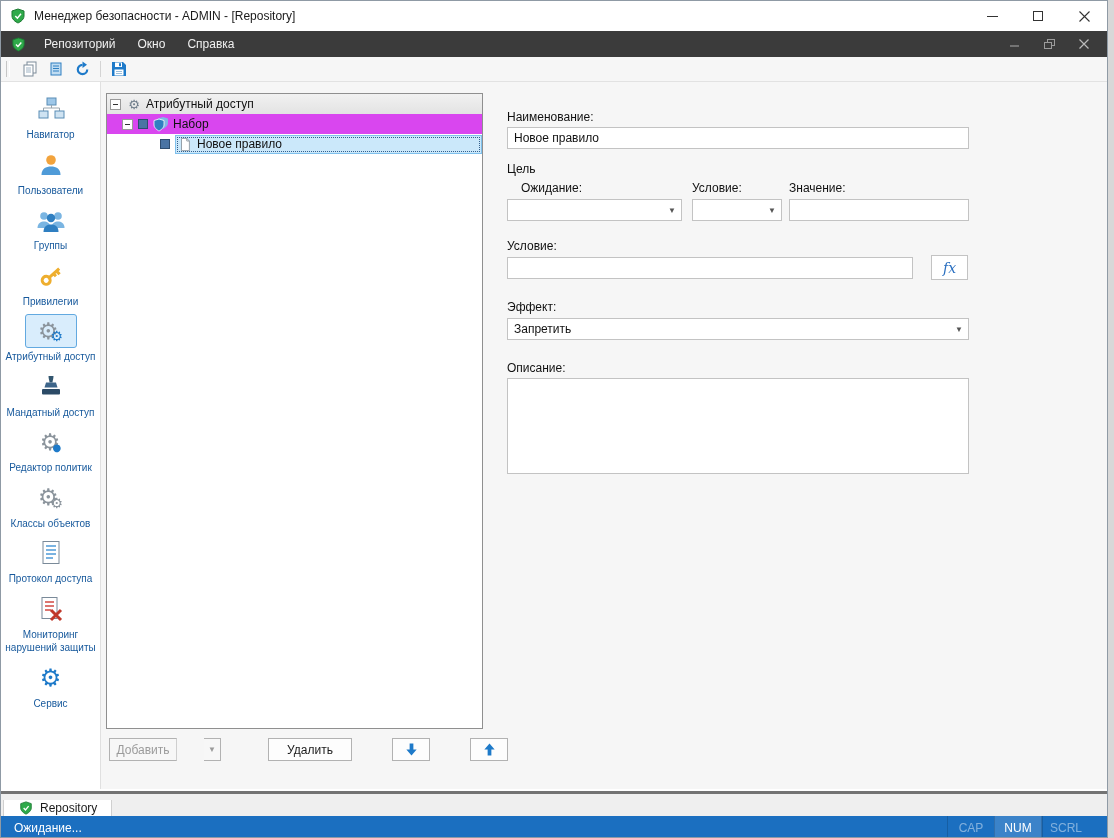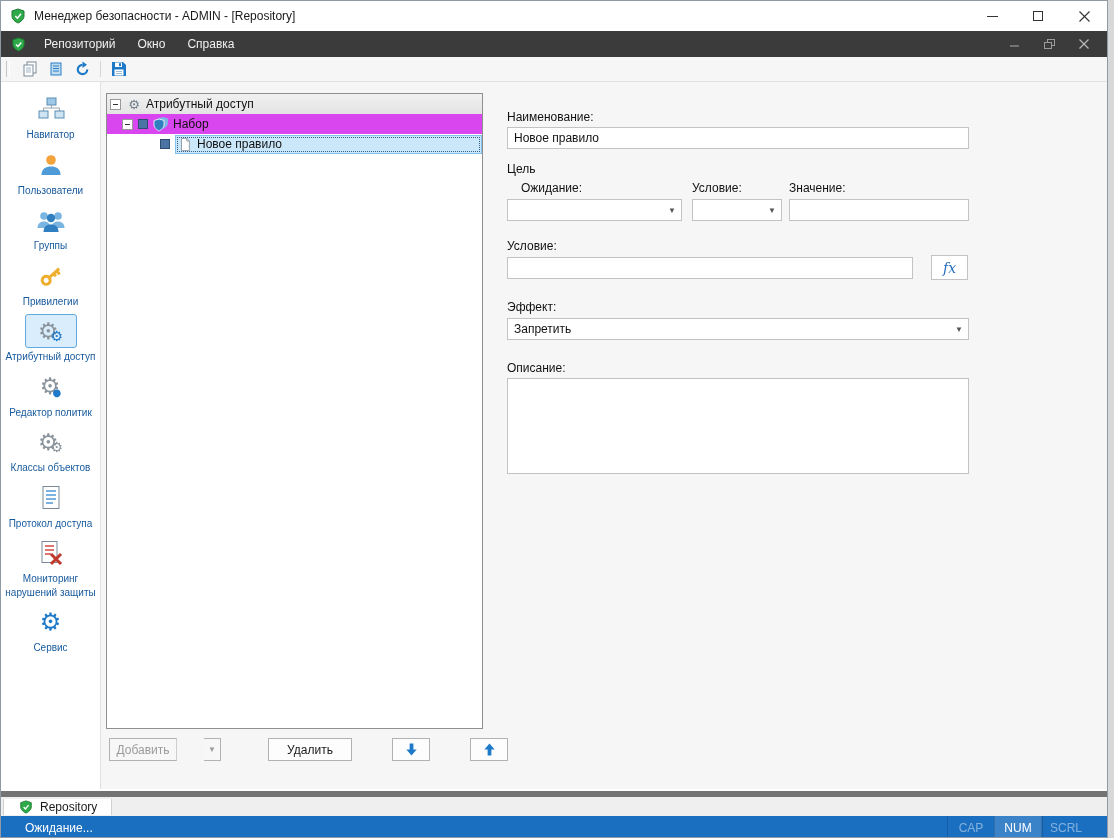--- a/index.html
+++ b/index.html
@@ -56,25 +56,25 @@
   .form-panel{position:absolute;left:406px;top:0;width:462px;height:100%;}
   .f-label{position:absolute;font-size:12px;color:#111;white-space:nowrap;}
   .f-input{position:absolute;height:22px;border:1px solid #c3c3c3;background:#fff;box-sizing:border-box;
     font-family:"Liberation Sans",sans-serif;font-size:12px;padding:0 6px;color:#111;outline:none;}
   .combo{position:absolute;height:22px;border:1px solid #c3c3c3;background:#fff;box-sizing:border-box;display:flex;align-items:center;font-size:12px;padding-left:6px;color:#111;cursor:default;}
   .combo .arrow{margin-left:auto;width:18px;display:flex;align-items:center;justify-content:center;color:#555;font-size:8px;}
   .fx-btn{position:absolute;left:424px;top:173px;width:37px;height:25px;border:1px solid #c3c3c3;background:#fff;display:flex;align-items:center;justify-content:center;
     color:#2a6fc0;font-size:14px;font-style:italic;font-family:"DejaVu Serif",serif;box-sizing:border-box;cursor:default;}
   .f-textarea{position:absolute;left:0;top:296px;width:462px;height:96px;border:1px solid #c3c3c3;background:#fff;box-sizing:border-box;resize:none;outline:none;}
   
-  .tabstrip{position:absolute;left:0;right:0;top:790px;height:25px;background:#efefef;border-top:6px solid #737373;box-sizing:border-box;display:flex;align-items:center;}
+  .tabstrip{position:absolute;left:0;right:0;top:790px;height:25px;background:#efefef;border-top:3px solid #737373;box-sizing:border-box;display:flex;align-items:flex-end;}
   .tab{margin-left:2px;background:#fff;border-left:1px solid #d0d0d0;border-right:1px solid #d0d0d0;display:flex;align-items:center;gap:6px;padding:0 14px;font-size:12px;color:#1a1a1a;cursor:default;}
   
   .statusbar{position:absolute;left:0;right:0;top:815px;height:23px;background:#1b6fc0;color:#fff;font-size:12px;display:flex;align-items:stretch;}
-  .status-text{display:flex;align-items:center;padding-left:24px;}
+  .status-text{display:flex;align-items:center;padding-left:13px;}
   .sb-right{margin-left:auto;display:flex;align-items:stretch;padding-right:18px;}
   .sb-ind{width:46px;display:flex;align-items:center;justify-content:center;color:rgba(255,255,255,0.45);border-left:1px solid rgba(0,0,0,0.15);}
   .sb-ind.active{color:#fff;background:rgba(255,255,255,0.14);border-right:1px solid rgba(0,0,0,0.15);}
   
   .g{font-family:"DejaVu Sans",sans-serif;line-height:1;display:inline-block;}
   .g-big{font-size:23px;color:#8b949c;}
   .g-small{font-size:14px;margin-left:-8px;position:relative;top:5px;}
   .g-blue{color:#1e7ac9;}
   .g-gray{color:#8b949c;}
   .g-solo{font-size:24px;color:#1e7ac9;}
@@ -228,20 +228,30 @@
       </div>
 
       <div class="side-item selected">
         <span class="side-iconwrap">
             <span class="g g-big">⚙</span>
             <span class="g g-small g-blue">⚙</span>
           </span>
         <span class="side-label">Атрибутный доступ</span>
       </div>
 
+      <div class="side-item">
+        <span class="side-iconwrap">
+            <svg width="26" height="25" viewBox="0 0 26 25">
+              <path d="M10.5 2 h5 c0 3 -1 4.5 -1 6.5 h-3 c0 -2 -1 -3.5 -1 -6.5 Z" fill="#33566f"></path>
+              <path d="M8 8.5 h10 l1.5 5 h-13 Z" fill="#3d658a"></path>
+              <rect x="4" y="15" width="18" height="5.5" rx="1" fill="#2b4a66"></rect>
+            </svg>
+          </span>
+        <span class="side-label">Мандатный доступ</span>
+      </div>
 
       <div class="side-item">
         <span class="side-iconwrap">
             <span class="g g-big">⚙</span>
             <span class="g g-small g-blue" style="font-size:10px;top:6px;">●</span>
           </span>
         <span class="side-label">Редактор политик</span>
       </div>
 
       <div class="side-item">

